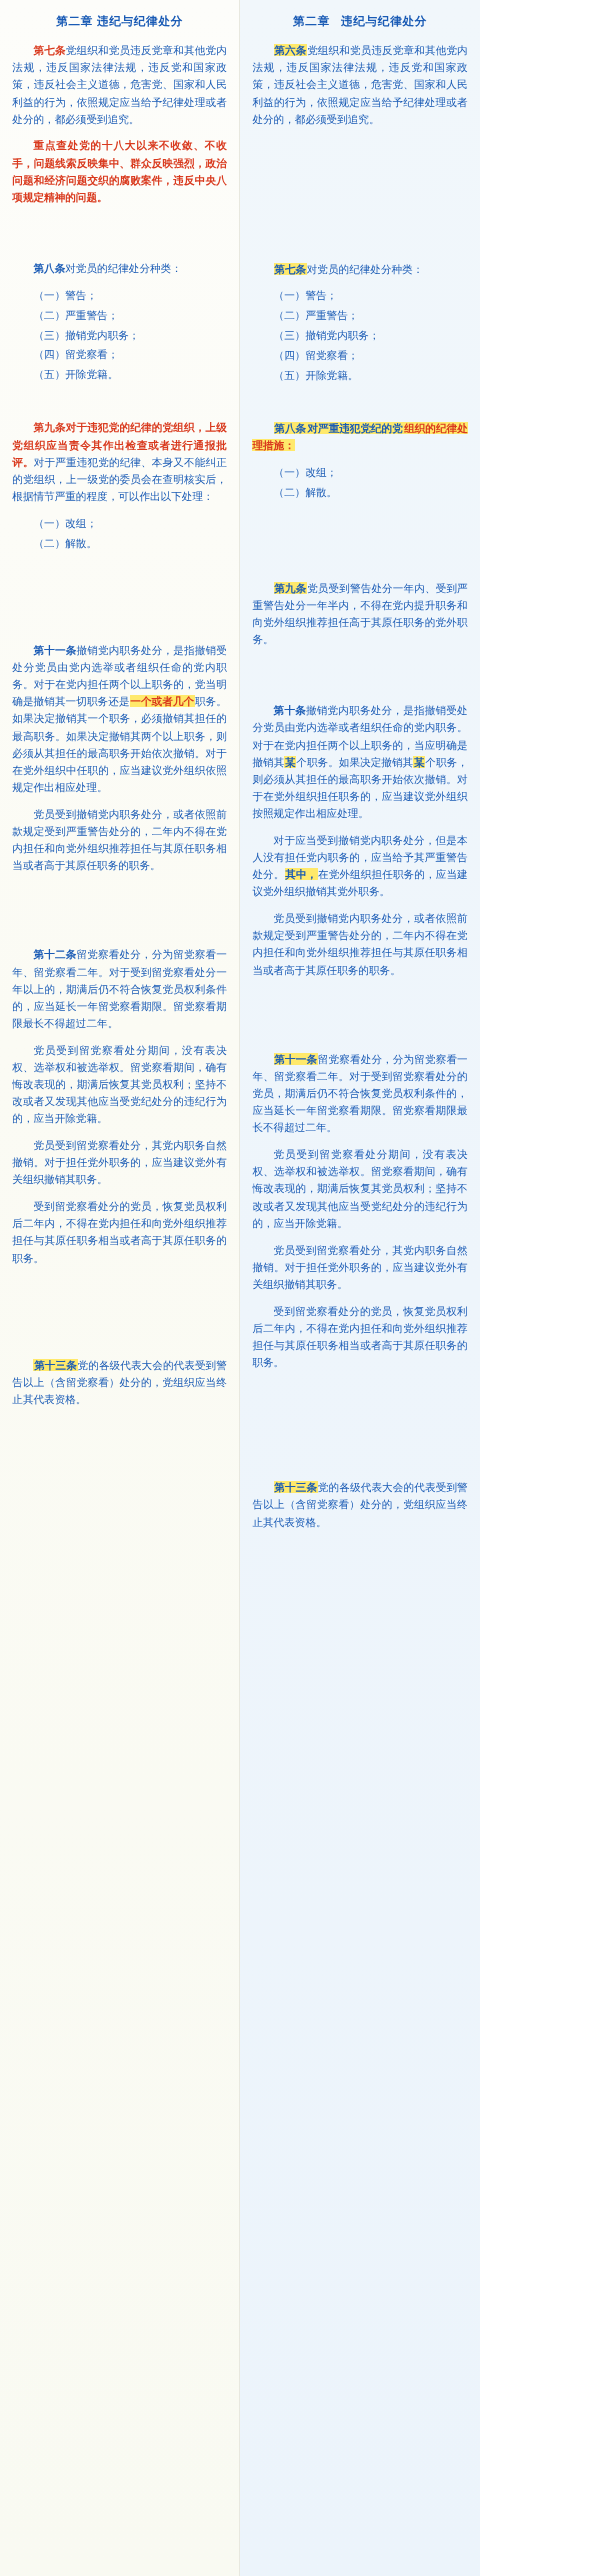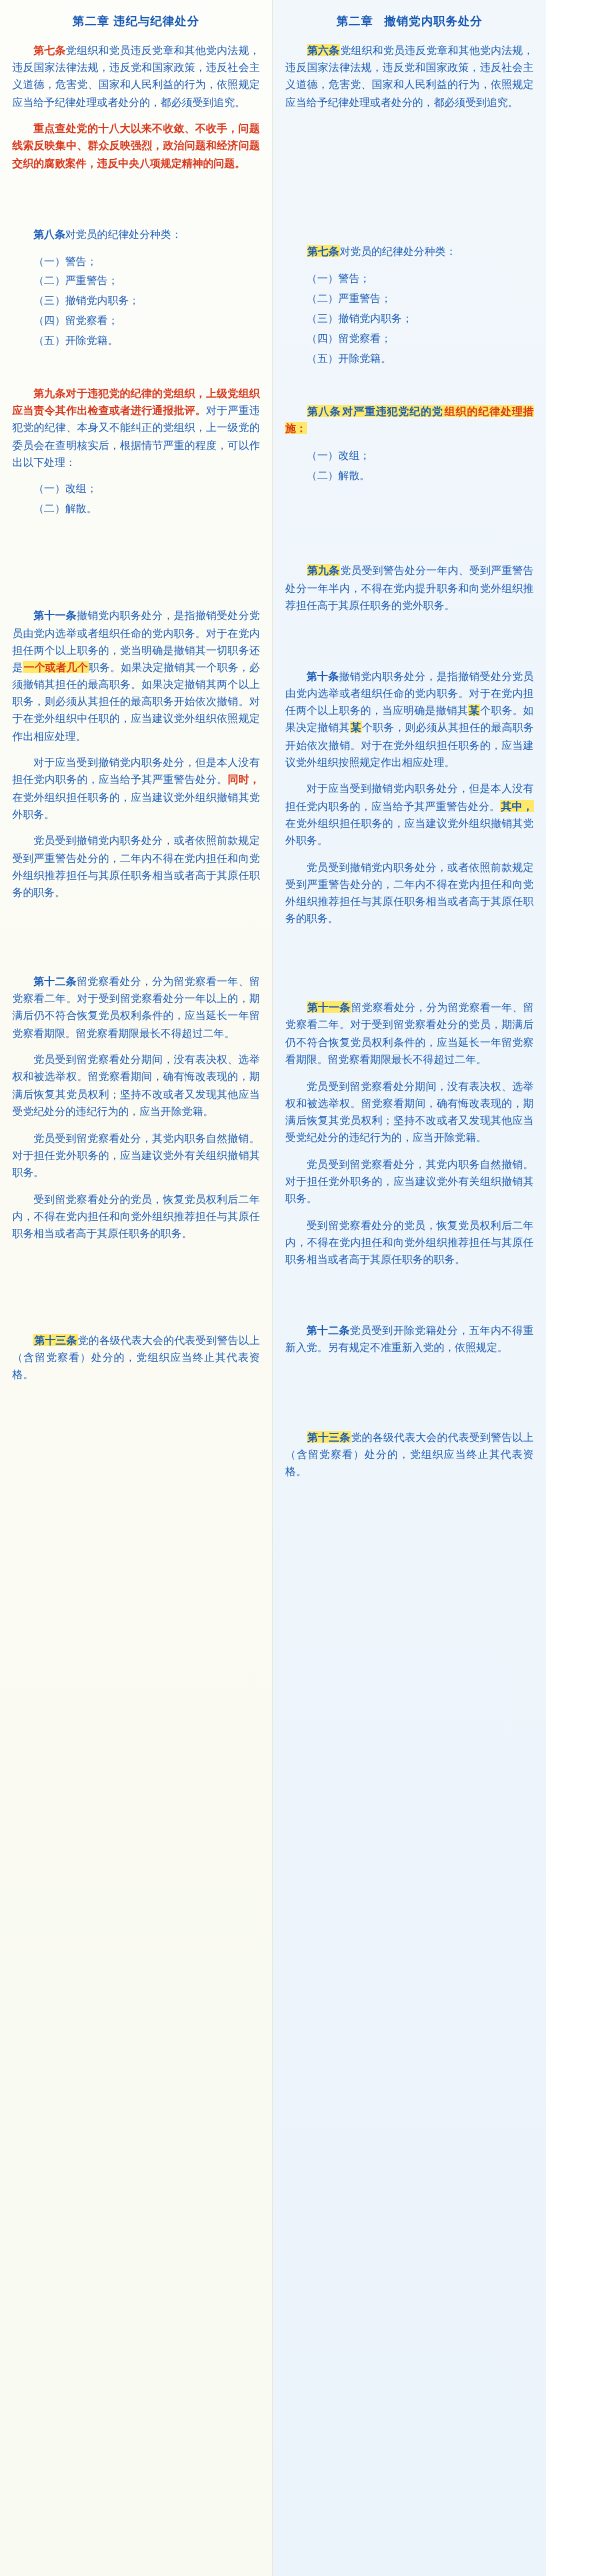--- a/index.html
+++ b/index.html
@@ -5,21 +5,21 @@
   * { box-sizing: border-box; }
   html, body {
     margin: 0; padding: 0;
     background: #ffffff;
   }
   body {
     width: 602px;
     font-family: "Liberation Sans", sans-serif;
   }
   .page {
-    width: 546px;
+    width: 480px;
     min-height: 2576px;
     display: flex;
     flex-direction: row;
     align-items: stretch;
   }
   .col {
     width: 301px;
     padding: 9.6px 12.3px 20.5px 12.3px;
     font-size: 10.6px;
     line-height: 1.62;
@@ -107,21 +107,20 @@
       <p class="sub gapafter">（二）解散。</p>
     </div>
 
     <div class="spacer-lg"></div>
 
 
     <div class="spacer-lg"></div>
 
     <div class="blk">
       <p class="art"><span class="num-blue">第十一条</span><span>撤销党内职务处分，是指撤销受处分党员由党内选举或者组织任命的党内职务。对于在党内担任两个以上职务的，党当明确是撤销其一切职务还是</span><span class="hl-yellow-red">一个或者几个</span><span>职务。如果决定撤销其一个职务，必须撤销其担任的最高职务。如果决定撤销其两个以上职务，则必须从其担任的最高职务开始依次撤销。对于在党外组织中任职的，应当建议党外组织依照规定作出相应处理。</span></p>
-      <p class="art"><span>对于应当受到撤销党内职务处分，但是本人没有担任党内职务的，应当给予其严重警告处分。</span><span class="red">同时，</span><span>在党外组织担任职务的，应当建议党外组织撤销其党外职务。</span></p>
       <p class="art">党员受到撤销党内职务处分，或者依照前款规定受到严重警告处分的，二年内不得在党内担任和向党外组织推荐担任与其原任职务相当或者高于其原任职务的职务。</p>
     </div>
 
     <div class="spacer-lg"></div>
     <div class="spacer-md"></div>
 
     <div class="blk">
       <p class="art"><span class="num-blue">第十二条</span><span>留党察看处分，分为留党察看一年、留党察看二年。对于受到留党察看处分一年以上的，期满后仍不符合恢复党员权利条件的，应当延长一年留党察看期限。留党察看期限最长不得超过二年。</span></p>
       <p class="art">党员受到留党察看处分期间，没有表决权、选举权和被选举权。留党察看期间，确有悔改表现的，期满后恢复其党员权利；坚持不改或者又发现其他应当受党纪处分的违纪行为的，应当开除党籍。</p>
       <p class="art">党员受到留党察看处分，其党内职务自然撤销。对于担任党外职务的，应当建议党外有关组织撤销其职务。</p>
@@ -134,21 +133,21 @@
     <div class="spacer-lg"></div>
 
     <div class="blk">
       <p class="art"><span class="hl-yellow">第十三条</span><span>党的各级代表大会的代表受到警告以上（含留党察看）处分的，党组织应当终止其代表资格。</span></p>
     </div>
 
   </div>
 
   <div class="col col-right">
 
-    <div class="chapter"><span>第二章</span><span class="sp"></span><span>撤销党内职务处分</span></div>
+    <div class="chapter"><span>第二章</span><span class="sp"></span><span>违纪与纪律处分</span></div>
 
     <div class="blk">
       <p class="art"><span class="hl-yellow">第六条</span><span>党组织和党员违反党章和其他党内法规，违反国家法律法规，违反党和国家政策，违反社会主义道德，危害党、国家和人民利益的行为，依照规定应当给予纪律处理或者处分的，都必须受到追究。</span></p>
     </div>
 
     <div class="spacer-lg"></div>
     <div class="spacer-lg"></div>
     <div class="spacer-lg"></div>
     <div class="spacer-sm"></div>
 
@@ -190,23 +189,20 @@
 
     <div class="blk">
       <p class="art"><span class="hl-yellow">第十一条</span><span>留党察看处分，分为留党察看一年、留党察看二年。对于受到留党察看处分的党员，期满后仍不符合恢复党员权利条件的，应当延长一年留党察看期限。留党察看期限最长不得超过二年。</span></p>
       <p class="art">党员受到留党察看处分期间，没有表决权、选举权和被选举权。留党察看期间，确有悔改表现的，期满后恢复其党员权利；坚持不改或者又发现其他应当受党纪处分的违纪行为的，应当开除党籍。</p>
       <p class="art">党员受到留党察看处分，其党内职务自然撤销。对于担任党外职务的，应当建议党外有关组织撤销其职务。</p>
       <p class="art">受到留党察看处分的党员，恢复党员权利后二年内，不得在党内担任和向党外组织推荐担任与其原任职务相当或者高于其原任职务的职务。</p>
     </div>
 
     <div class="spacer-lg"></div>
 
-    <div class="blk">
-      <p class="art"><span class="num-blue">第十二条</span><span>党员受到开除党籍处分，五年内不得重新入党。另有规定不准重新入党的，依照规定。</span></p>
-    </div>
 
     <div class="spacer-lg"></div>
     <div class="spacer-md"></div>
 
     <div class="blk">
       <p class="art"><span class="hl-yellow">第十三条</span><span>党的各级代表大会的代表受到警告以上（含留党察看）处分的，党组织应当终止其代表资格。</span></p>
     </div>
 
   </div>
 

